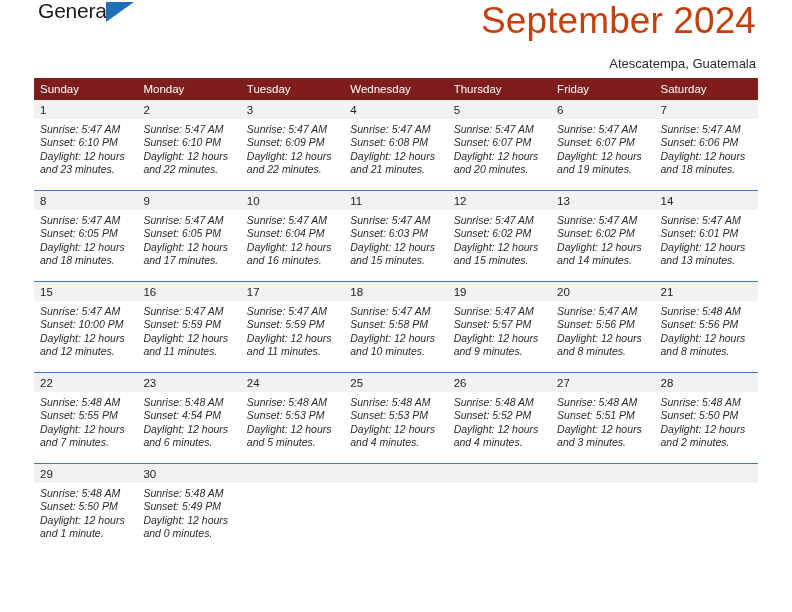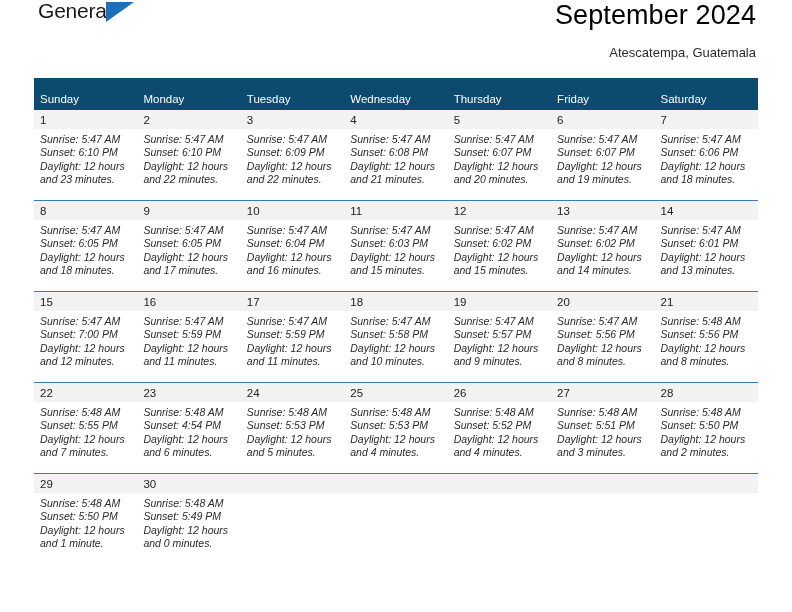--- a/index.html
+++ b/index.html
@@ -60,48 +60,48 @@
     height: 0;
     border-left: 28px solid #1f6fb8;
     border-bottom: 20px solid transparent;
   }
 
   .title-group {
     text-align: right;
     padding-right: 2px;
   }
   .cal-title {
-    font-size: 27px;
-    color: #000000;
+    font-size: 37px;
+    color: #c2410c;
     font-weight: normal;
     line-height: 1.12;
     margin: 0;
     letter-spacing: 0.1px;
   }
   .cal-subtitle {
     font-size: 13px;
     color: #2b2b2b;
     margin: 16px 0 0 0;
     line-height: 1.1;
   }
 
   
   .calendar {
     width: 724px;
     border-collapse: collapse;
     table-layout: fixed;
     margin-top: 6px;
   }
   .calendar th {
-    background: #0c4a6e;
+    background: #7f1d1d;
     color: #ffffff;
     font-size: 11.5px;
     font-weight: normal;
     text-align: left;
-    padding: 15px 0 5px 6px;
+    padding: 5px 0 5px 6px;
     height: 19px;
     box-sizing: border-box;
     border: none;
   }
   .calendar td {
     vertical-align: top;
     padding: 0;
     border: none;
     width: 103.42px;
     height: 90px;
@@ -298,21 +298,21 @@
             <div>and 13 minutes.</div>
           </div>
         </td>
       </tr>
 
       <tr class="week-row">
         <td>
           <div class="daynum">15</div>
           <div class="cellbody">
             <div>Sunrise: 5:47 AM</div>
-            <div>Sunset: 7:00 PM</div>
+            <div>Sunset: 10:00 PM</div>
             <div>Daylight: 12 hours</div>
             <div>and 12 minutes.</div>
           </div>
         </td>
         <td>
           <div class="daynum">16</div>
           <div class="cellbody">
             <div>Sunrise: 5:47 AM</div>
             <div>Sunset: 5:59 PM</div>
             <div>Daylight: 12 hours</div>

